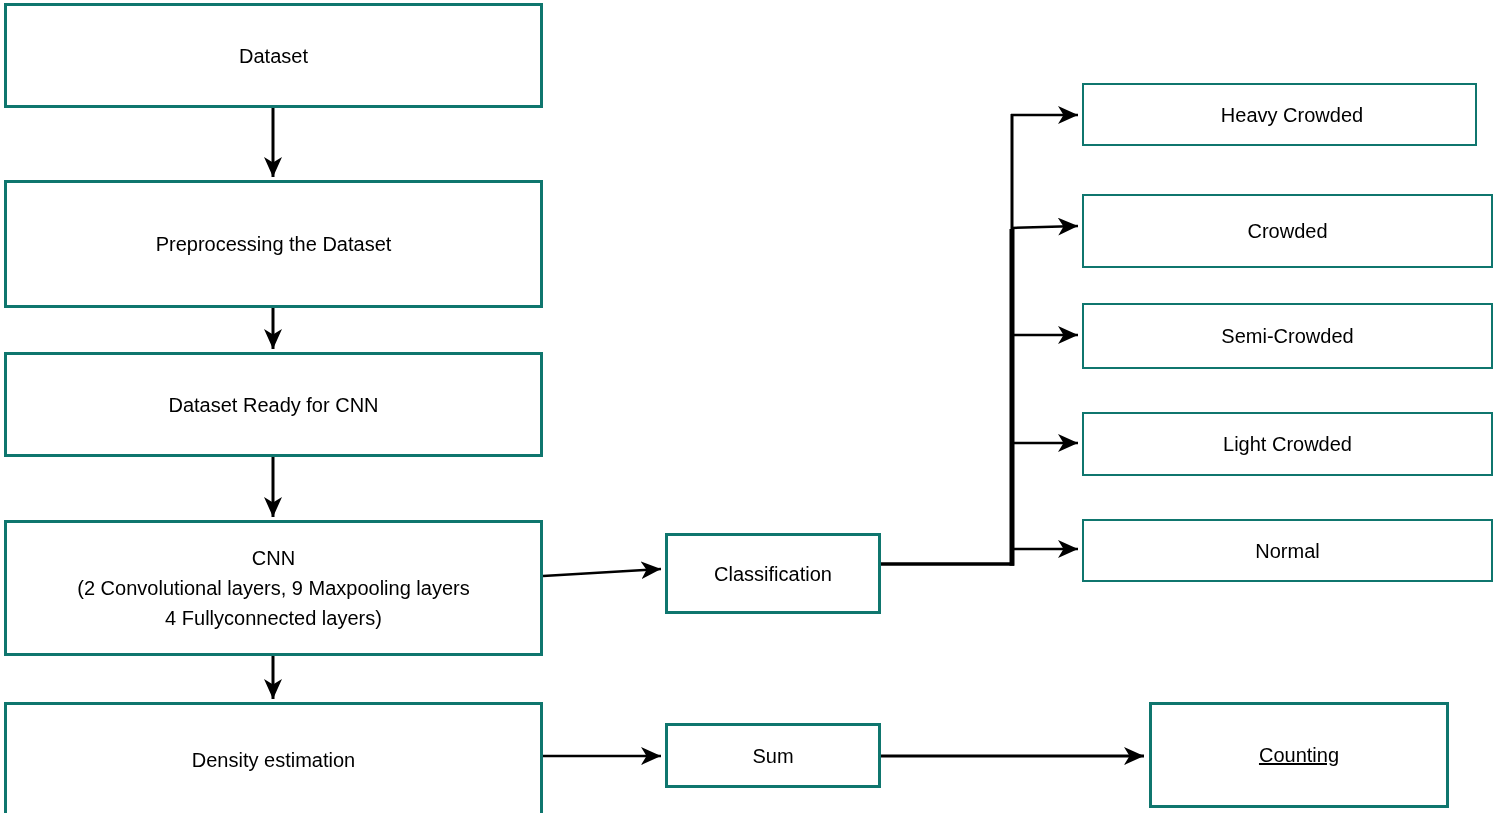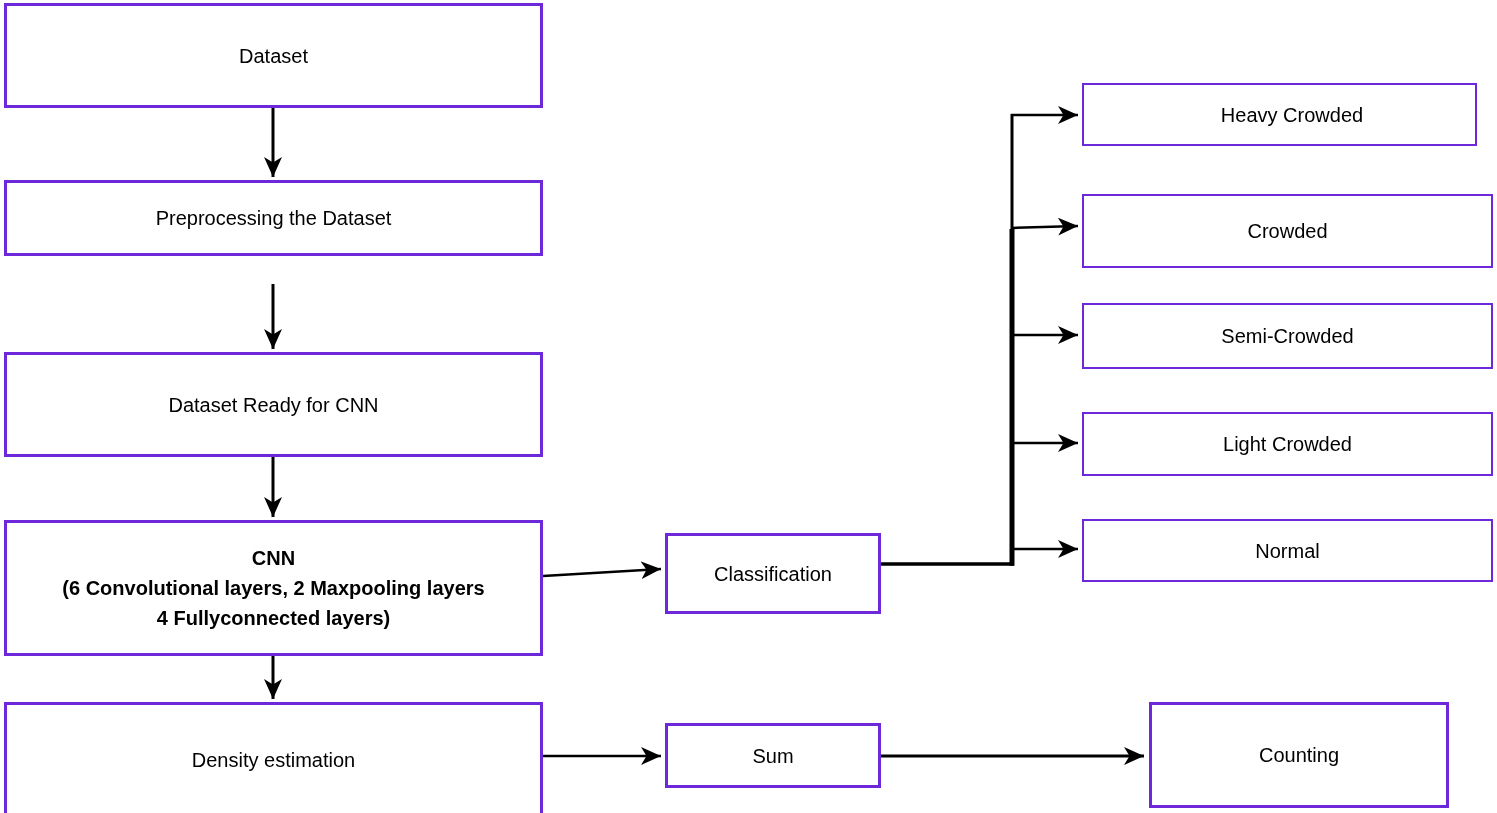--- a/index.html
+++ b/index.html
@@ -13,48 +13,48 @@
     height: 813px;
     background: #ffffff;
     font-family: "Liberation Sans", sans-serif;
     color: #000000;
     overflow: hidden;
   }
   .node {
     position: absolute;
     box-sizing: border-box;
     background: #ffffff;
-    border: 3px solid #6d28d9;
+    border: 3px solid #0f766e;
     display: flex;
     flex-direction: column;
     align-items: center;
     justify-content: center;
     text-align: center;
     font-size: 20px;
     line-height: 28px;
     z-index: 2;
   }
   .node.thin { border-width: 2px; }
   .node .lbl { display: block; }
   .arrows {
     position: absolute;
     left: 0; top: 0;
     width: 1497px;
     height: 813px;
     z-index: 1;
   }
   
   .n-dataset        { left: 4px;    top: 3px;   width: 539px; height: 105px; }
-  .n-preprocessing  { left: 4px;    top: 180px; width: 539px; height: 76px; }
+  .n-preprocessing  { left: 4px;    top: 180px; width: 539px; height: 128px; }
   .n-dataset-ready  { left: 4px;    top: 352px; width: 539px; height: 105px; justify-content: center; }
-  .n-cnn            { left: 4px;    top: 520px; width: 539px; height: 136px; line-height: 30px; font-weight: bold; }
+  .n-cnn            { left: 4px;    top: 520px; width: 539px; height: 136px; line-height: 30px; }
   .n-density        { left: 4px;    top: 702px; width: 539px; height: 115px; }
   .n-classification { left: 665px;  top: 533px; width: 216px; height: 81px;  }
   .n-sum            { left: 665px;  top: 723px; width: 216px; height: 65px; justify-content: center;  }
-  .n-counting       { left: 1149px; top: 702px; width: 300px; height: 106px; }
+  .n-counting       { left: 1149px; top: 702px; width: 300px; height: 106px; text-decoration: underline; }
   .n-heavy          { left: 1082px; top: 83px;  width: 395px; height: 63px; padding-left: 25px;  }
   .n-crowded        { left: 1082px; top: 194px; width: 411px; height: 74px;  }
   .n-semi           { left: 1082px; top: 303px; width: 411px; height: 66px;  }
   .n-light          { left: 1082px; top: 412px; width: 411px; height: 64px;  }
   .n-normal         { left: 1082px; top: 519px; width: 411px; height: 63px;  }
 </style>
 </head>
 <body>
 
 <div class="stage">
@@ -94,21 +94,21 @@
   <div class="node n-preprocessing">
     <span class="lbl">Preprocessing the Dataset</span>
   </div>
 
   <div class="node n-dataset-ready">
     <span class="lbl">Dataset Ready for CNN</span>
   </div>
 
   <div class="node n-cnn">
     <span class="lbl">CNN</span>
-    <span class="lbl">(6 Convolutional layers, 2 Maxpooling layers</span>
+    <span class="lbl">(2 Convolutional layers, 9 Maxpooling layers</span>
     <span class="lbl">4 Fullyconnected layers)</span>
   </div>
 
   <div class="node n-density">
     <span class="lbl">Density estimation</span>
   </div>
 
   <div class="node n-classification">
     <span class="lbl">Classification</span>
   </div>

